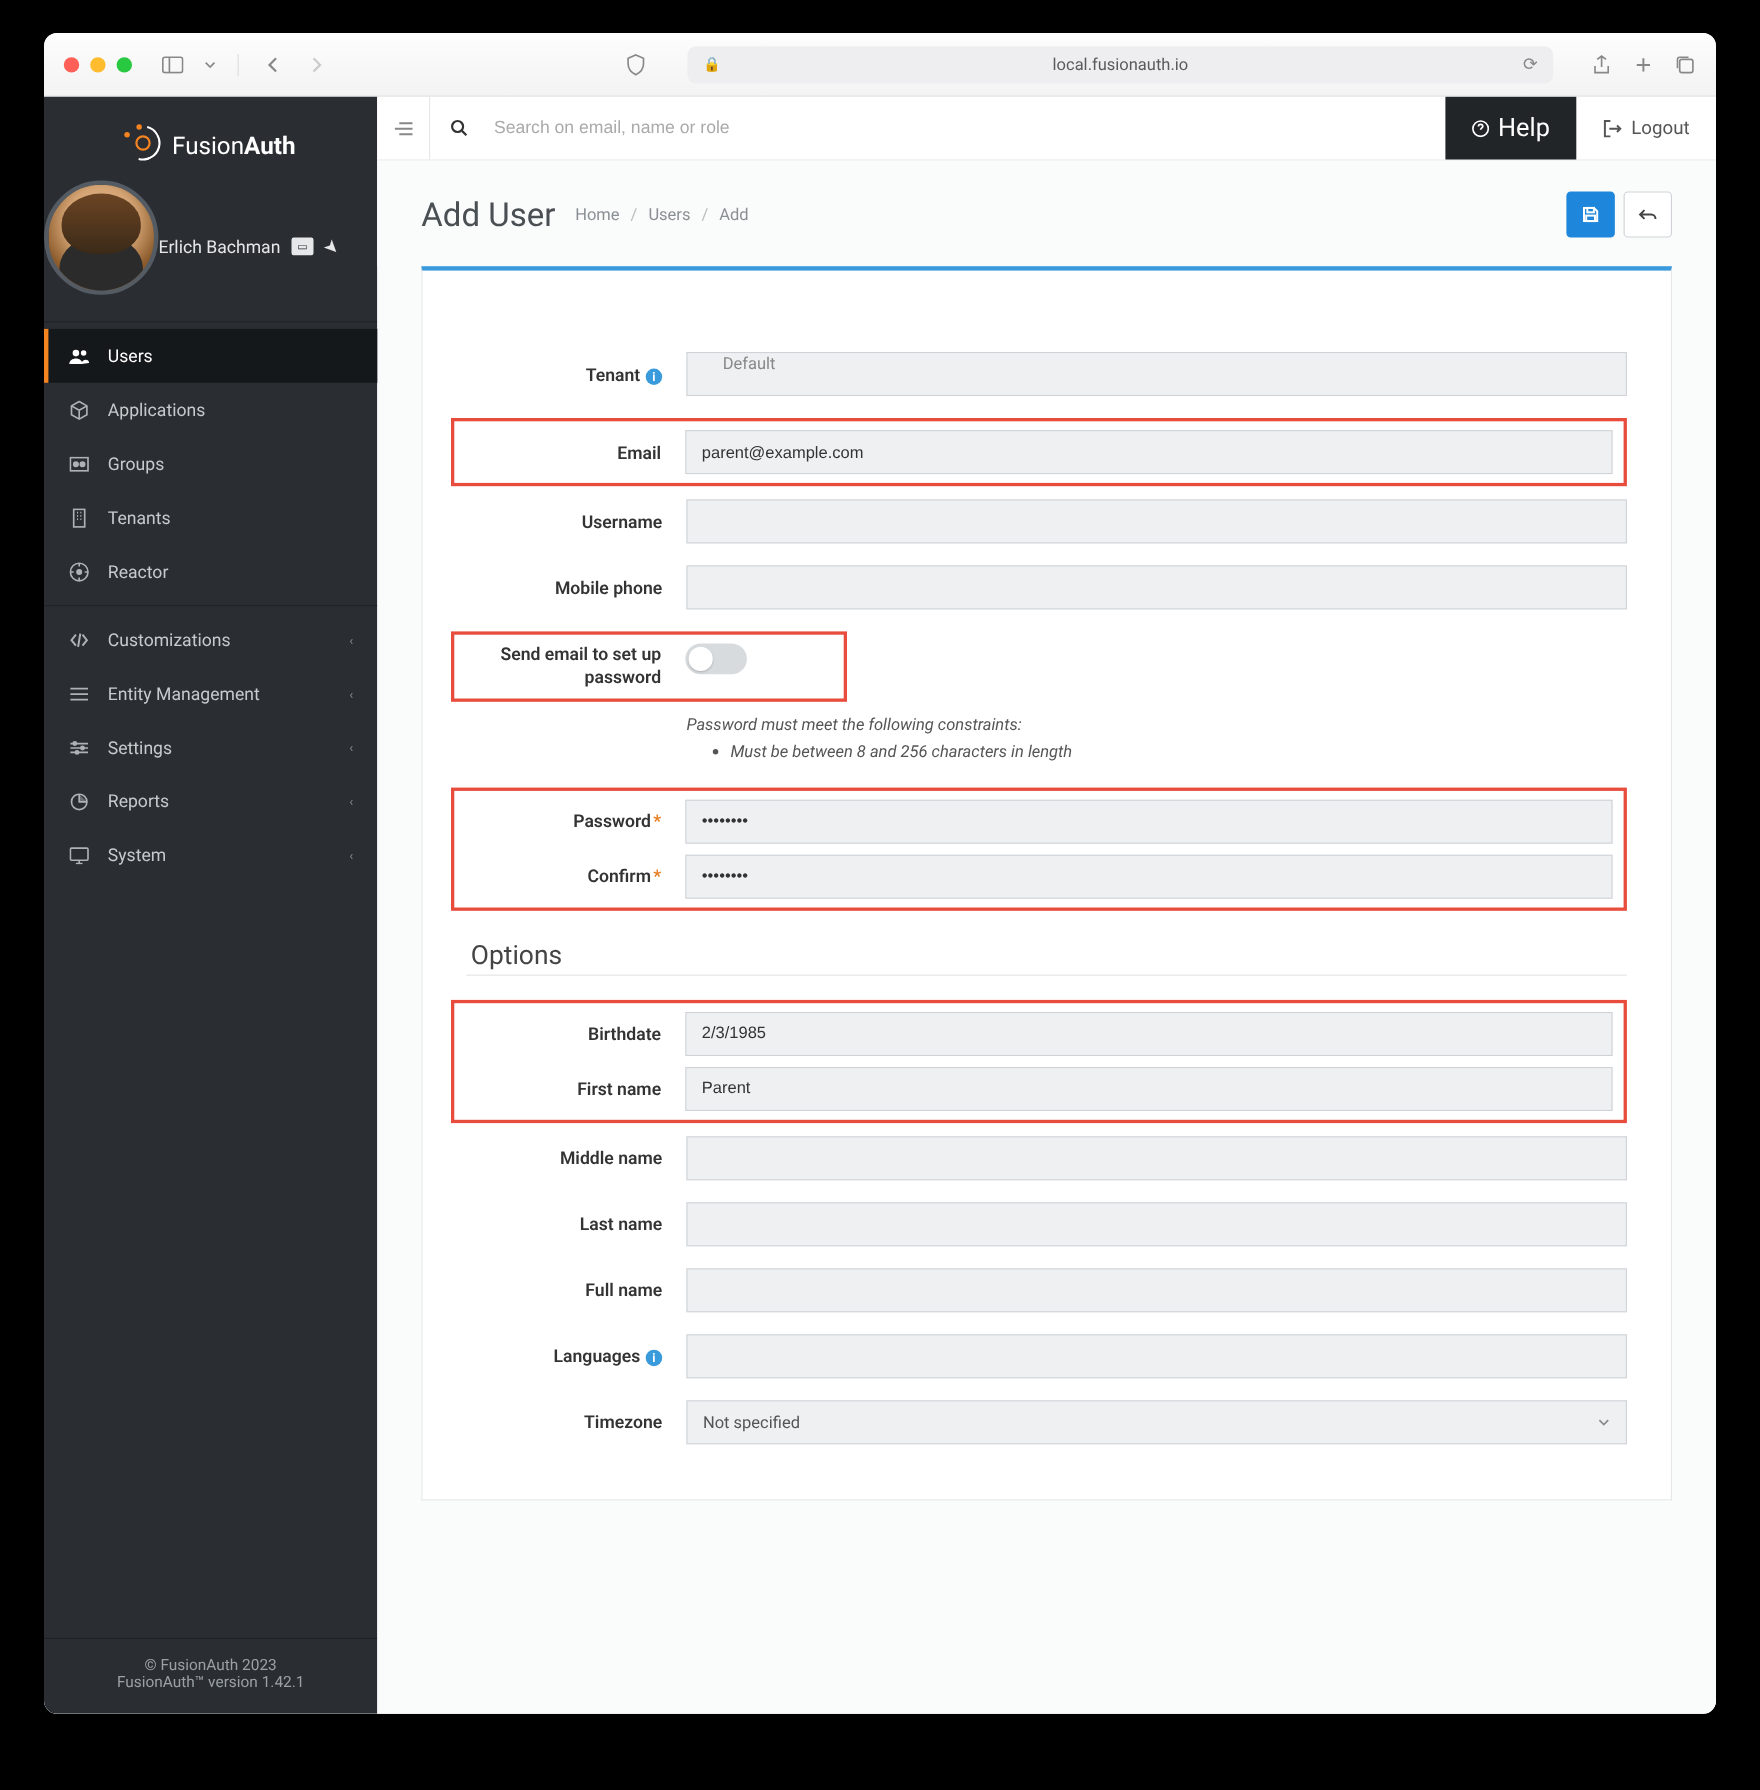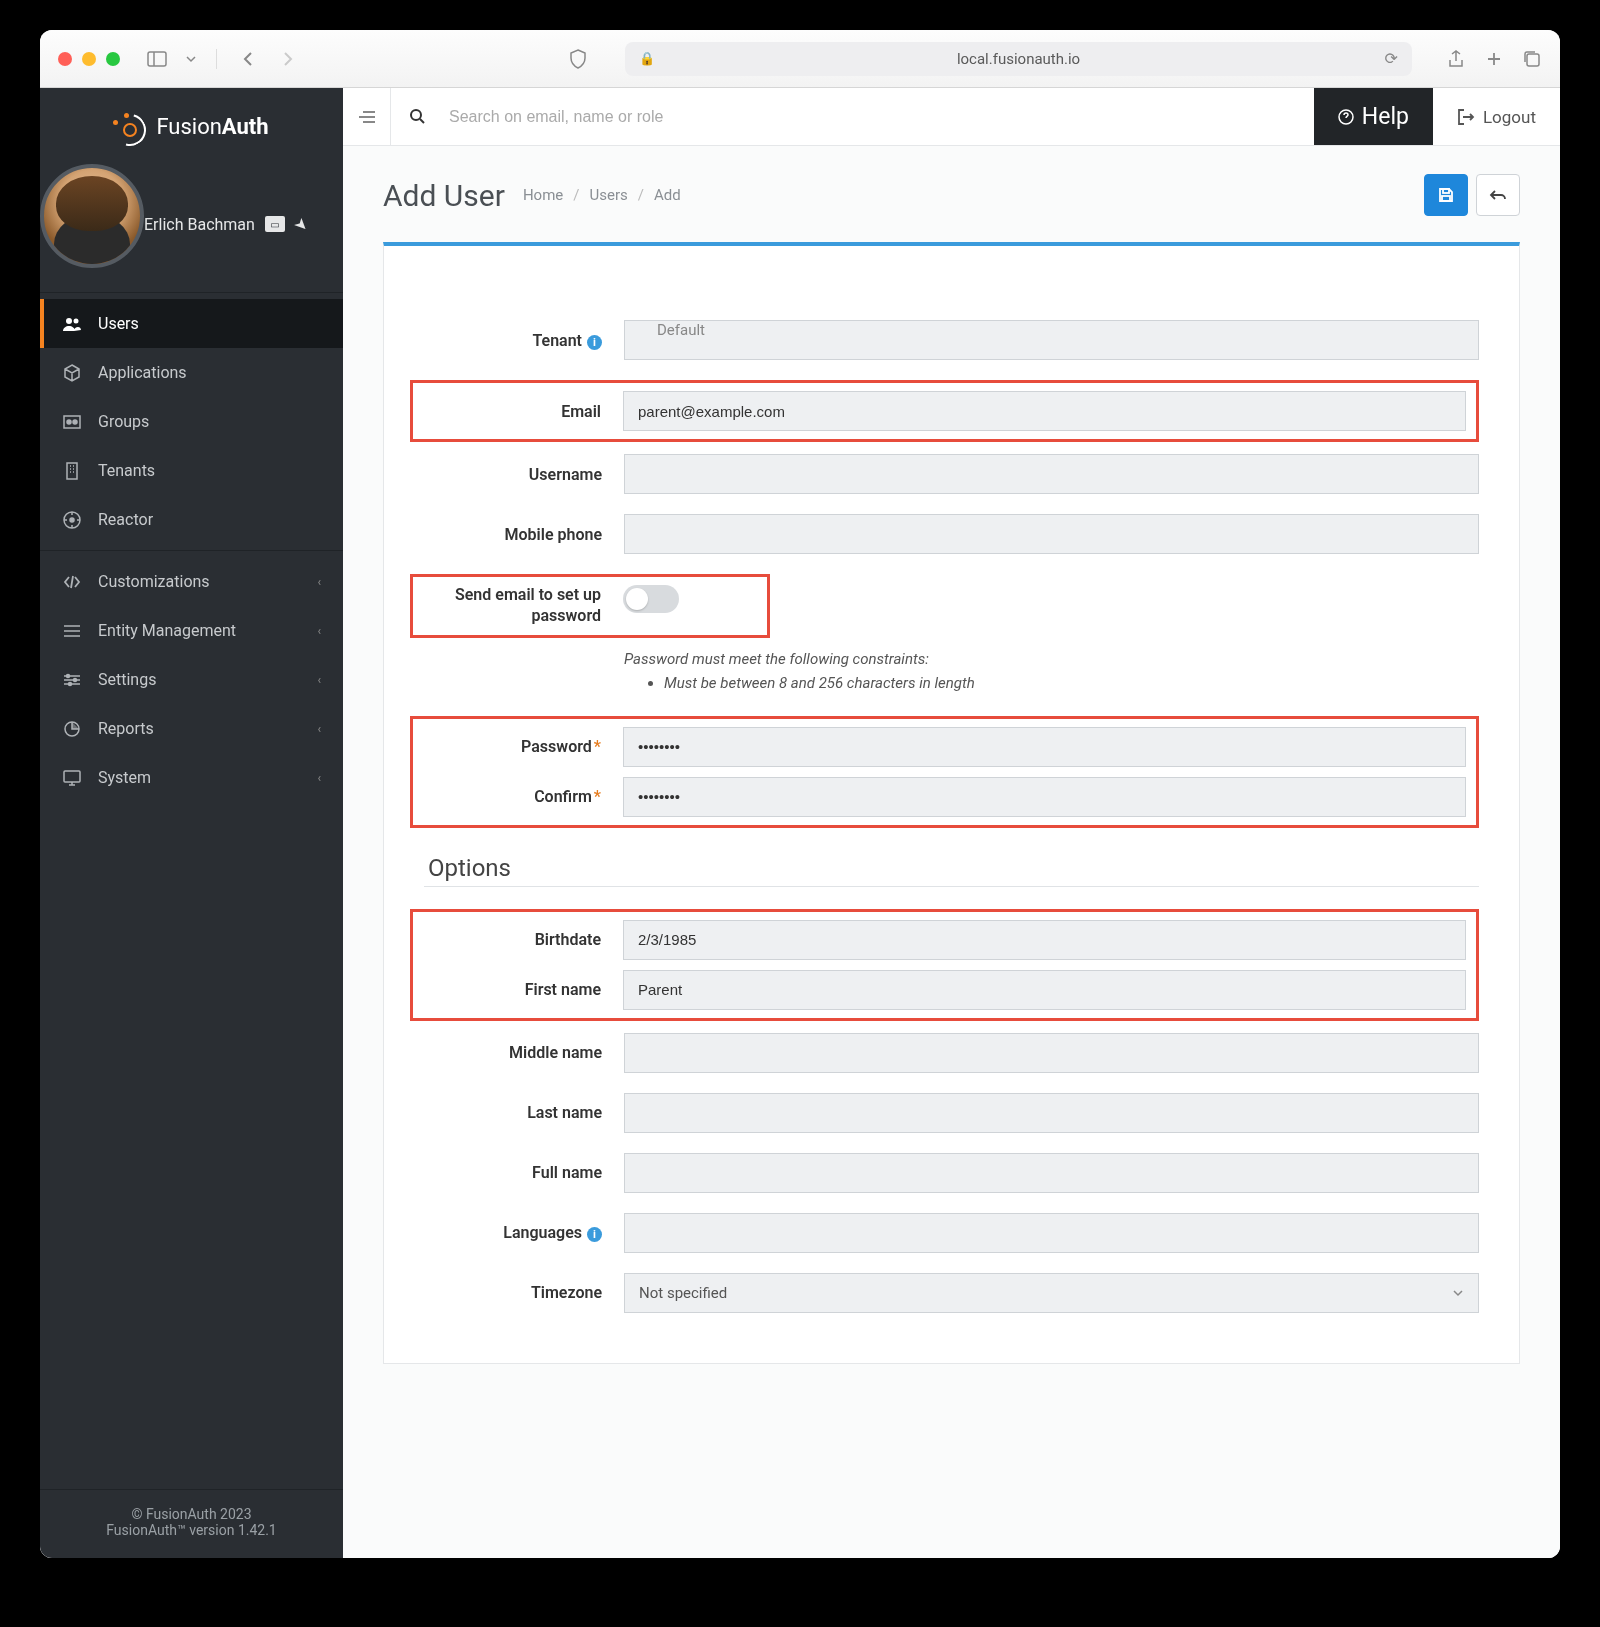--- a/index.html
+++ b/index.html
@@ -48,21 +48,21 @@
     position: relative;
   }
   .urlbar .lock { position:absolute; left:14px; color:#888; font-size:13px;}
   .urlbar .refresh{ position:absolute; right:14px; color:#888; font-size:16px;}
   .chrome-right { display:flex; gap:18px; color:#7a7a7a; }
   .chrome-right svg{ width:20px; height:20px;}
   
   .app { display:flex; height: 1470px; background:#f5f6f7;}
   
   .sidebar { width: 303px; background:#2a2e33; color:#c7cacd; display:flex; flex-direction:column;}
-  .logo-row{ display:flex; align-items:flex-start; justify-content:center; gap:10px; padding:26px 0 18px;}
+  .logo-row{ display:flex; align-items:flex-end; justify-content:center; gap:10px; padding:26px 0 18px;}
   .logo-mark{ width:32px; height:32px; position:relative;}
   .logo-mark .ring{ position:absolute; inset:0; border:2.5px solid #fff; border-radius:50%; border-top-color:transparent; border-left-color:transparent; transform:rotate(-30deg);}
   .logo-mark .tick{ position:absolute; width:5px; height:5px; background:#f58320; border-radius:50%;}
   .logo-mark .t1{ top:-1px; left:10px;} .logo-mark .t2{ top:6px; left:-1px;}
   .logo-mark .inner{ position:absolute; inset:9px; border:2px solid #f58320; border-radius:50%;}
   .logo-text{ color:#fff; font-size:22px; font-weight:400;}
   .logo-text b{ font-weight:700;}
   .avatar-wrap{ display:flex; flex-direction:row; align-items:center; padding-bottom:24px;}
   .avatar{ width:104px; height:104px; border-radius:50%; border:4px solid #555b62; background: radial-gradient(circle at 50% 35%, #e8c39e 0%, #d4a373 40%, #8b5a2b 70%); position:relative; overflow:hidden;}
   .avatar::before{ content:""; position:absolute; bottom:-10px; left:10px; right:10px; height:60px; background:#2b2b2b; border-radius:50% 50% 0 0;}

